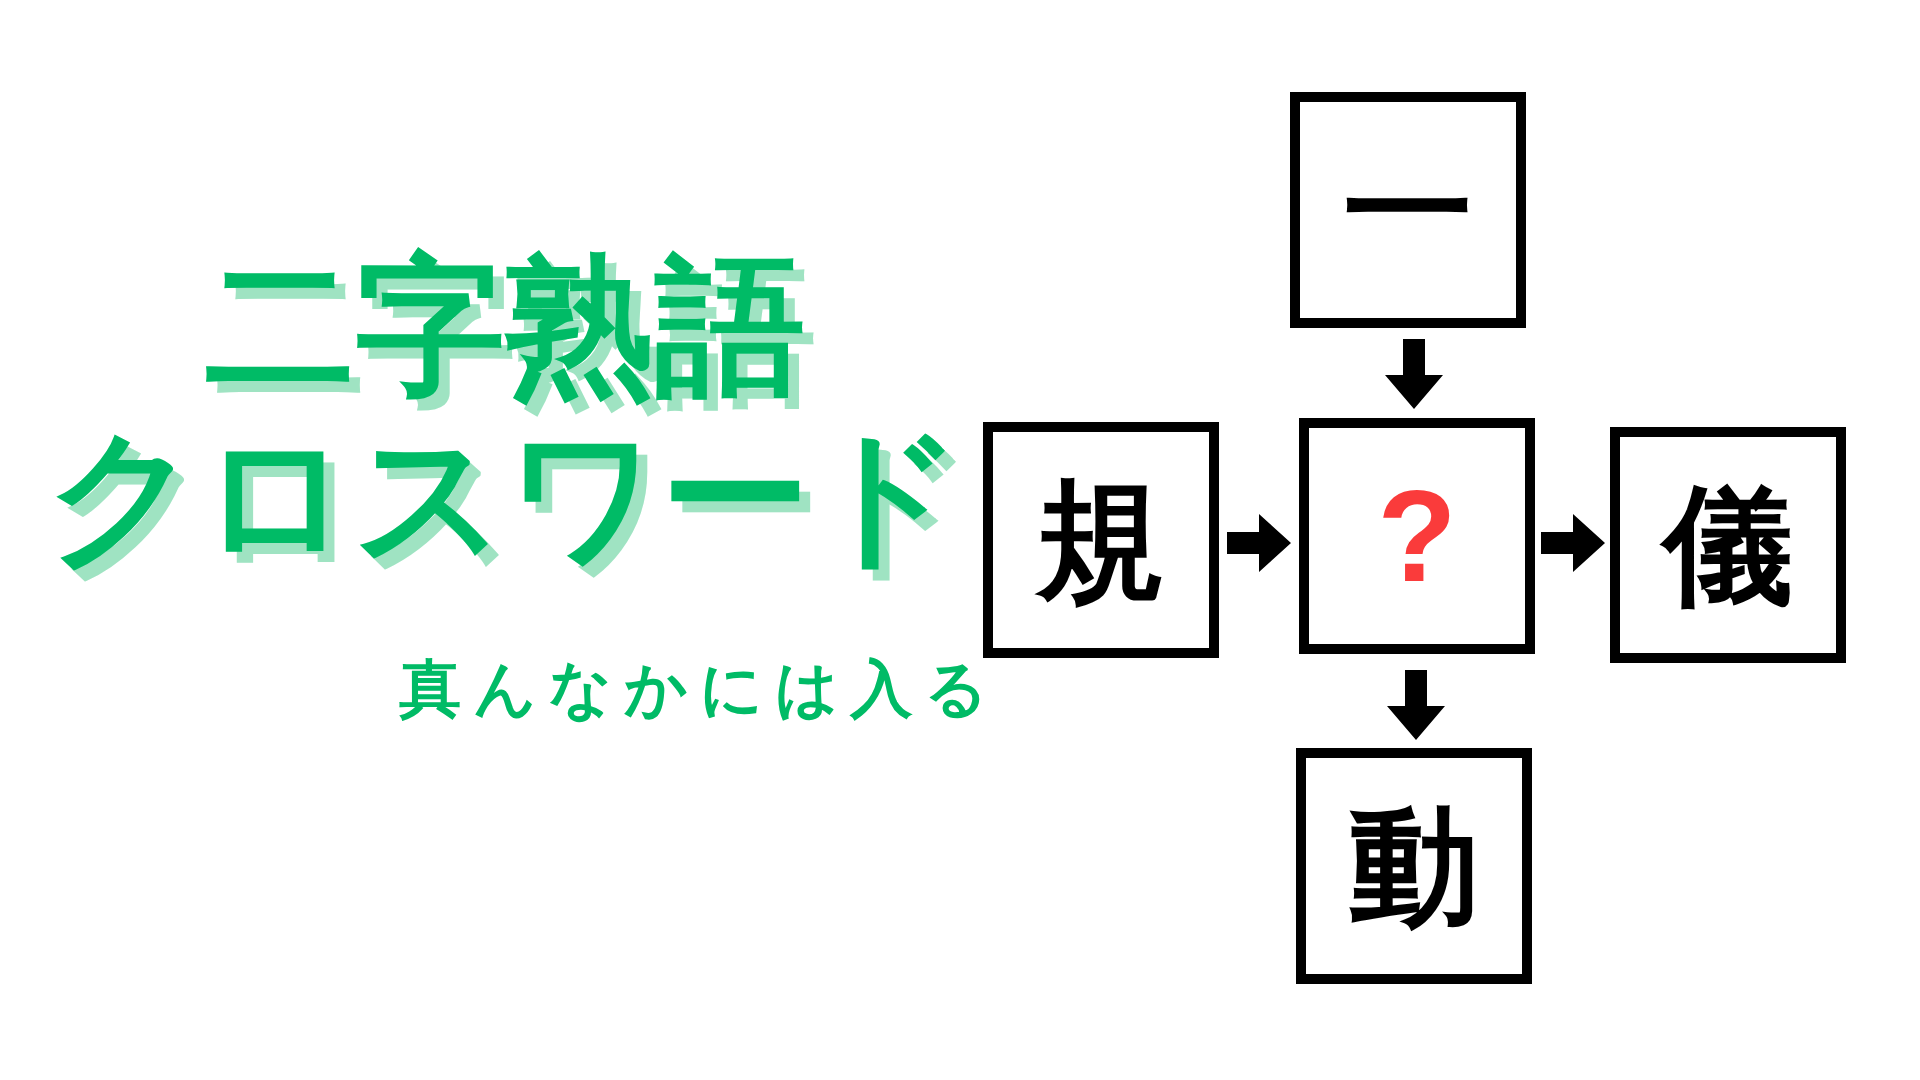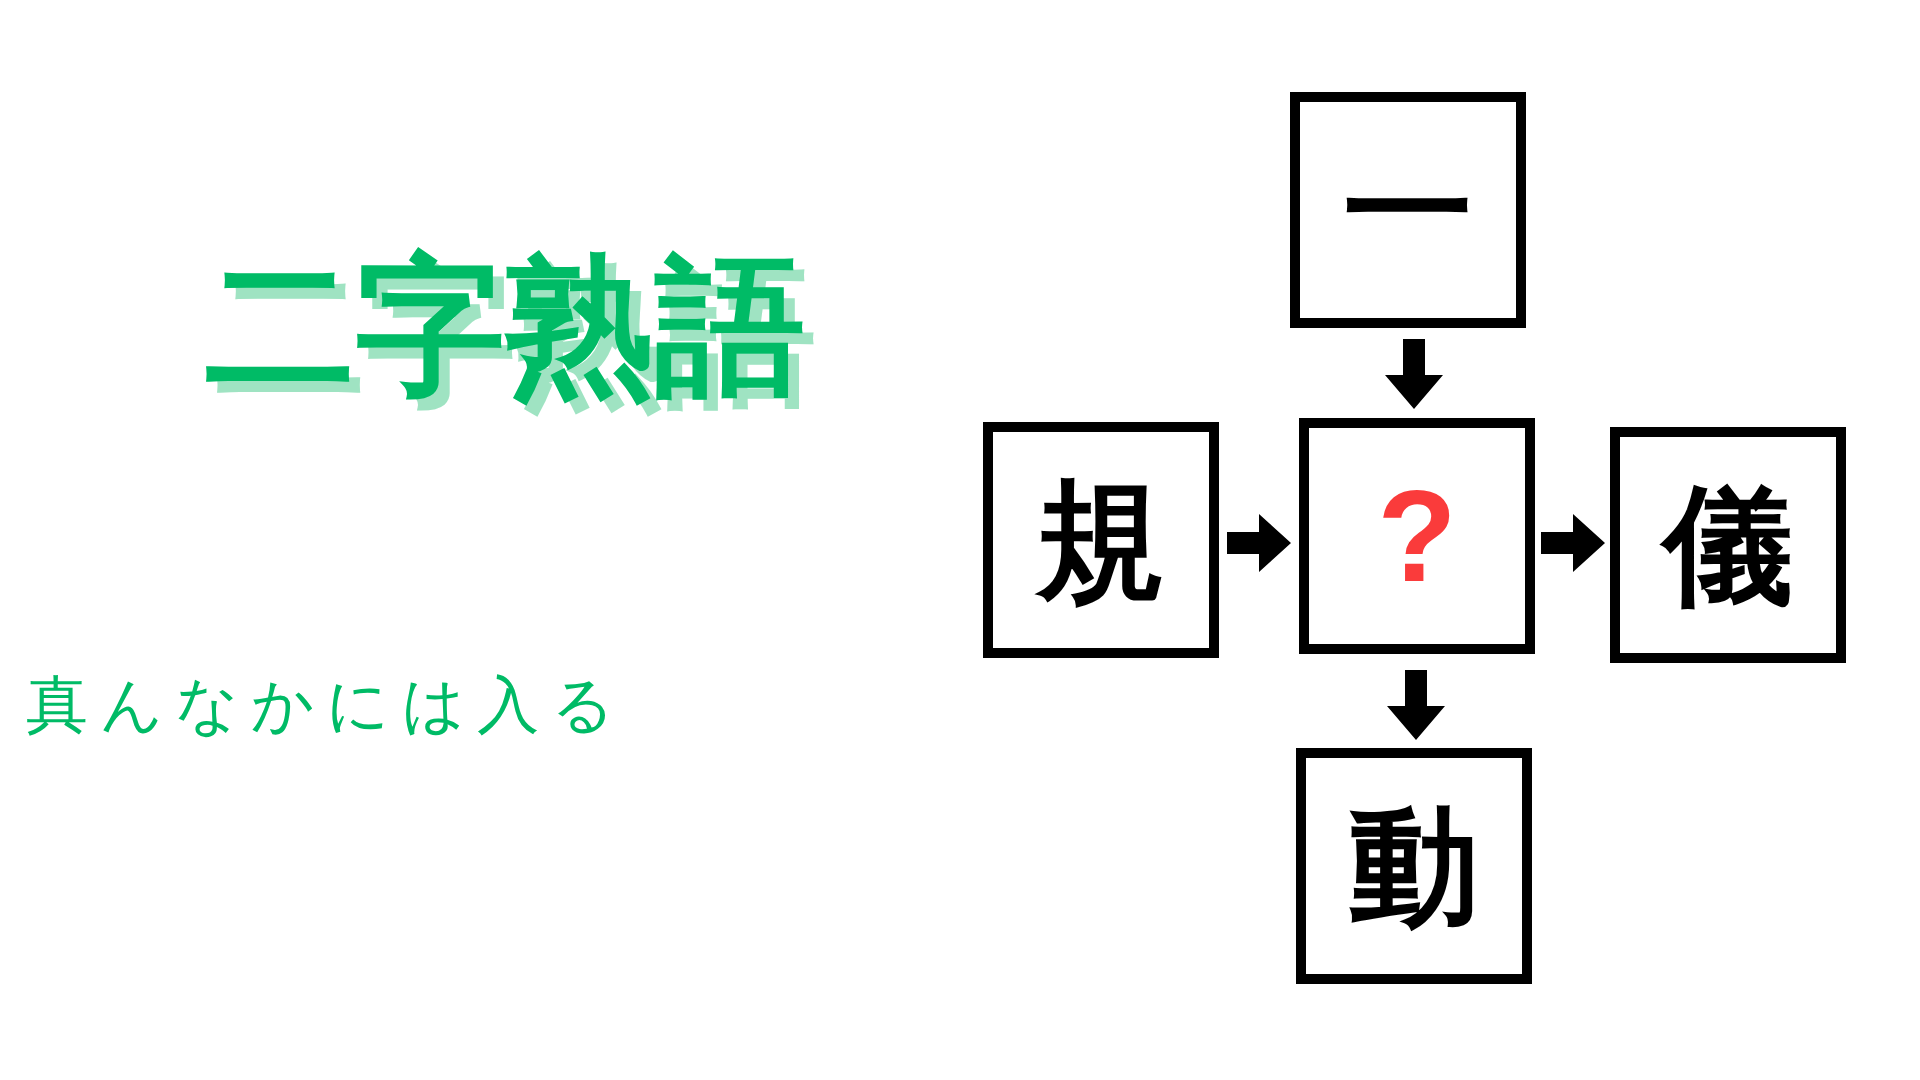--- a/index.html
+++ b/index.html
@@ -36,25 +36,25 @@
     line-height: 1.13;
     letter-spacing: 0px;
     text-shadow: 11px 11px 0 var(--green-shadow, #9fe3c2);
     white-space: nowrap;
   }
   .subtitle {
     position: absolute;
     left: 10px;
     top: 652px;
     width: 990px;
-    margin: 16px;
-    text-align: left;
+    margin: 0;
+    text-align: right;
     color: var(--green, #00bb66);
     font-size: 62px;
-    font-weight: 400;
+    font-weight: 700;
     line-height: 1.18;
     letter-spacing: 12px;
     white-space: nowrap;
   }
 
   
   .cell {
     position: absolute;
     width: 236px;
     height: 236px;
@@ -90,20 +90,21 @@
   .arrow--c2r { left: 1541px; top: 513px; width: 66px; height: 60px; }
   .arrow--c2b { left: 1385px; top: 670px; width: 62px; height: 72px; }
 </style>
 </head>
 <body>
 
 <div class="stage">
 
   <h1 class="title">
     <span class="title-line">二字熟語</span><br>
+    <span class="title-line">クロスワード</span>
   </h1>
 
   <p class="subtitle">
     <span>真んなかには入る</span><br>
   </p>
 
   <div class="cell cell--top">
     <span class="cell-char">一</span>
   </div>
 

